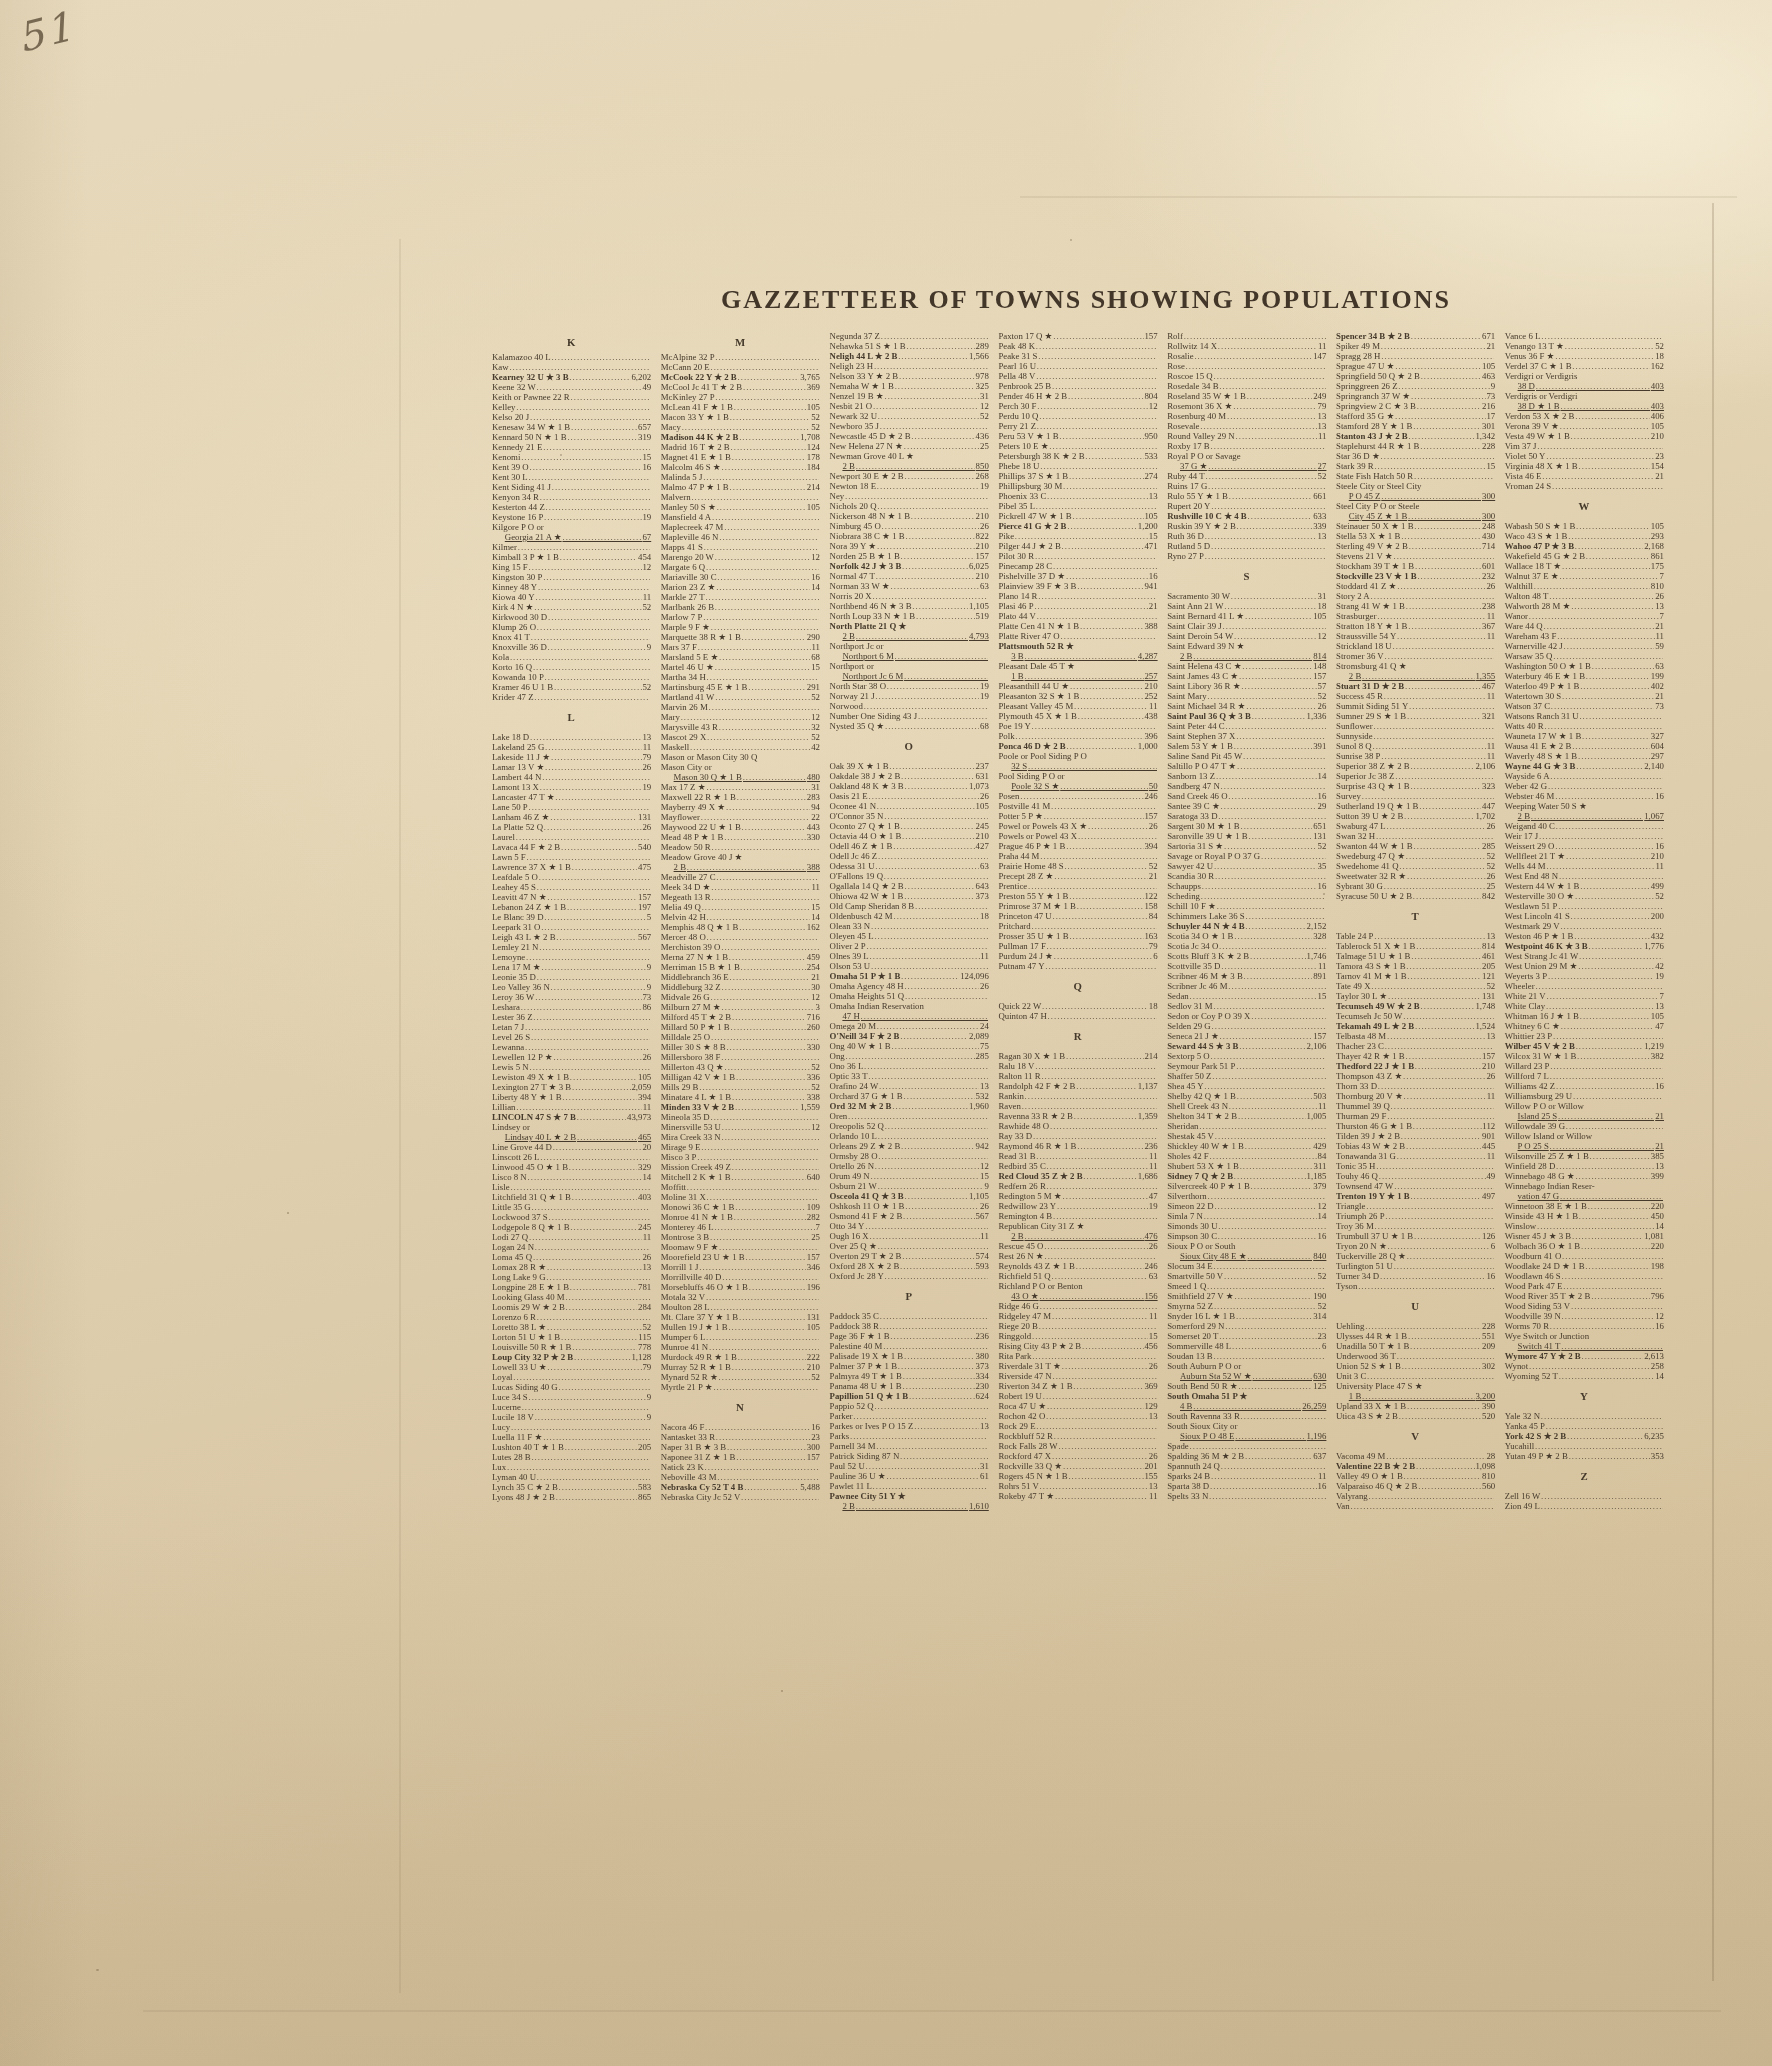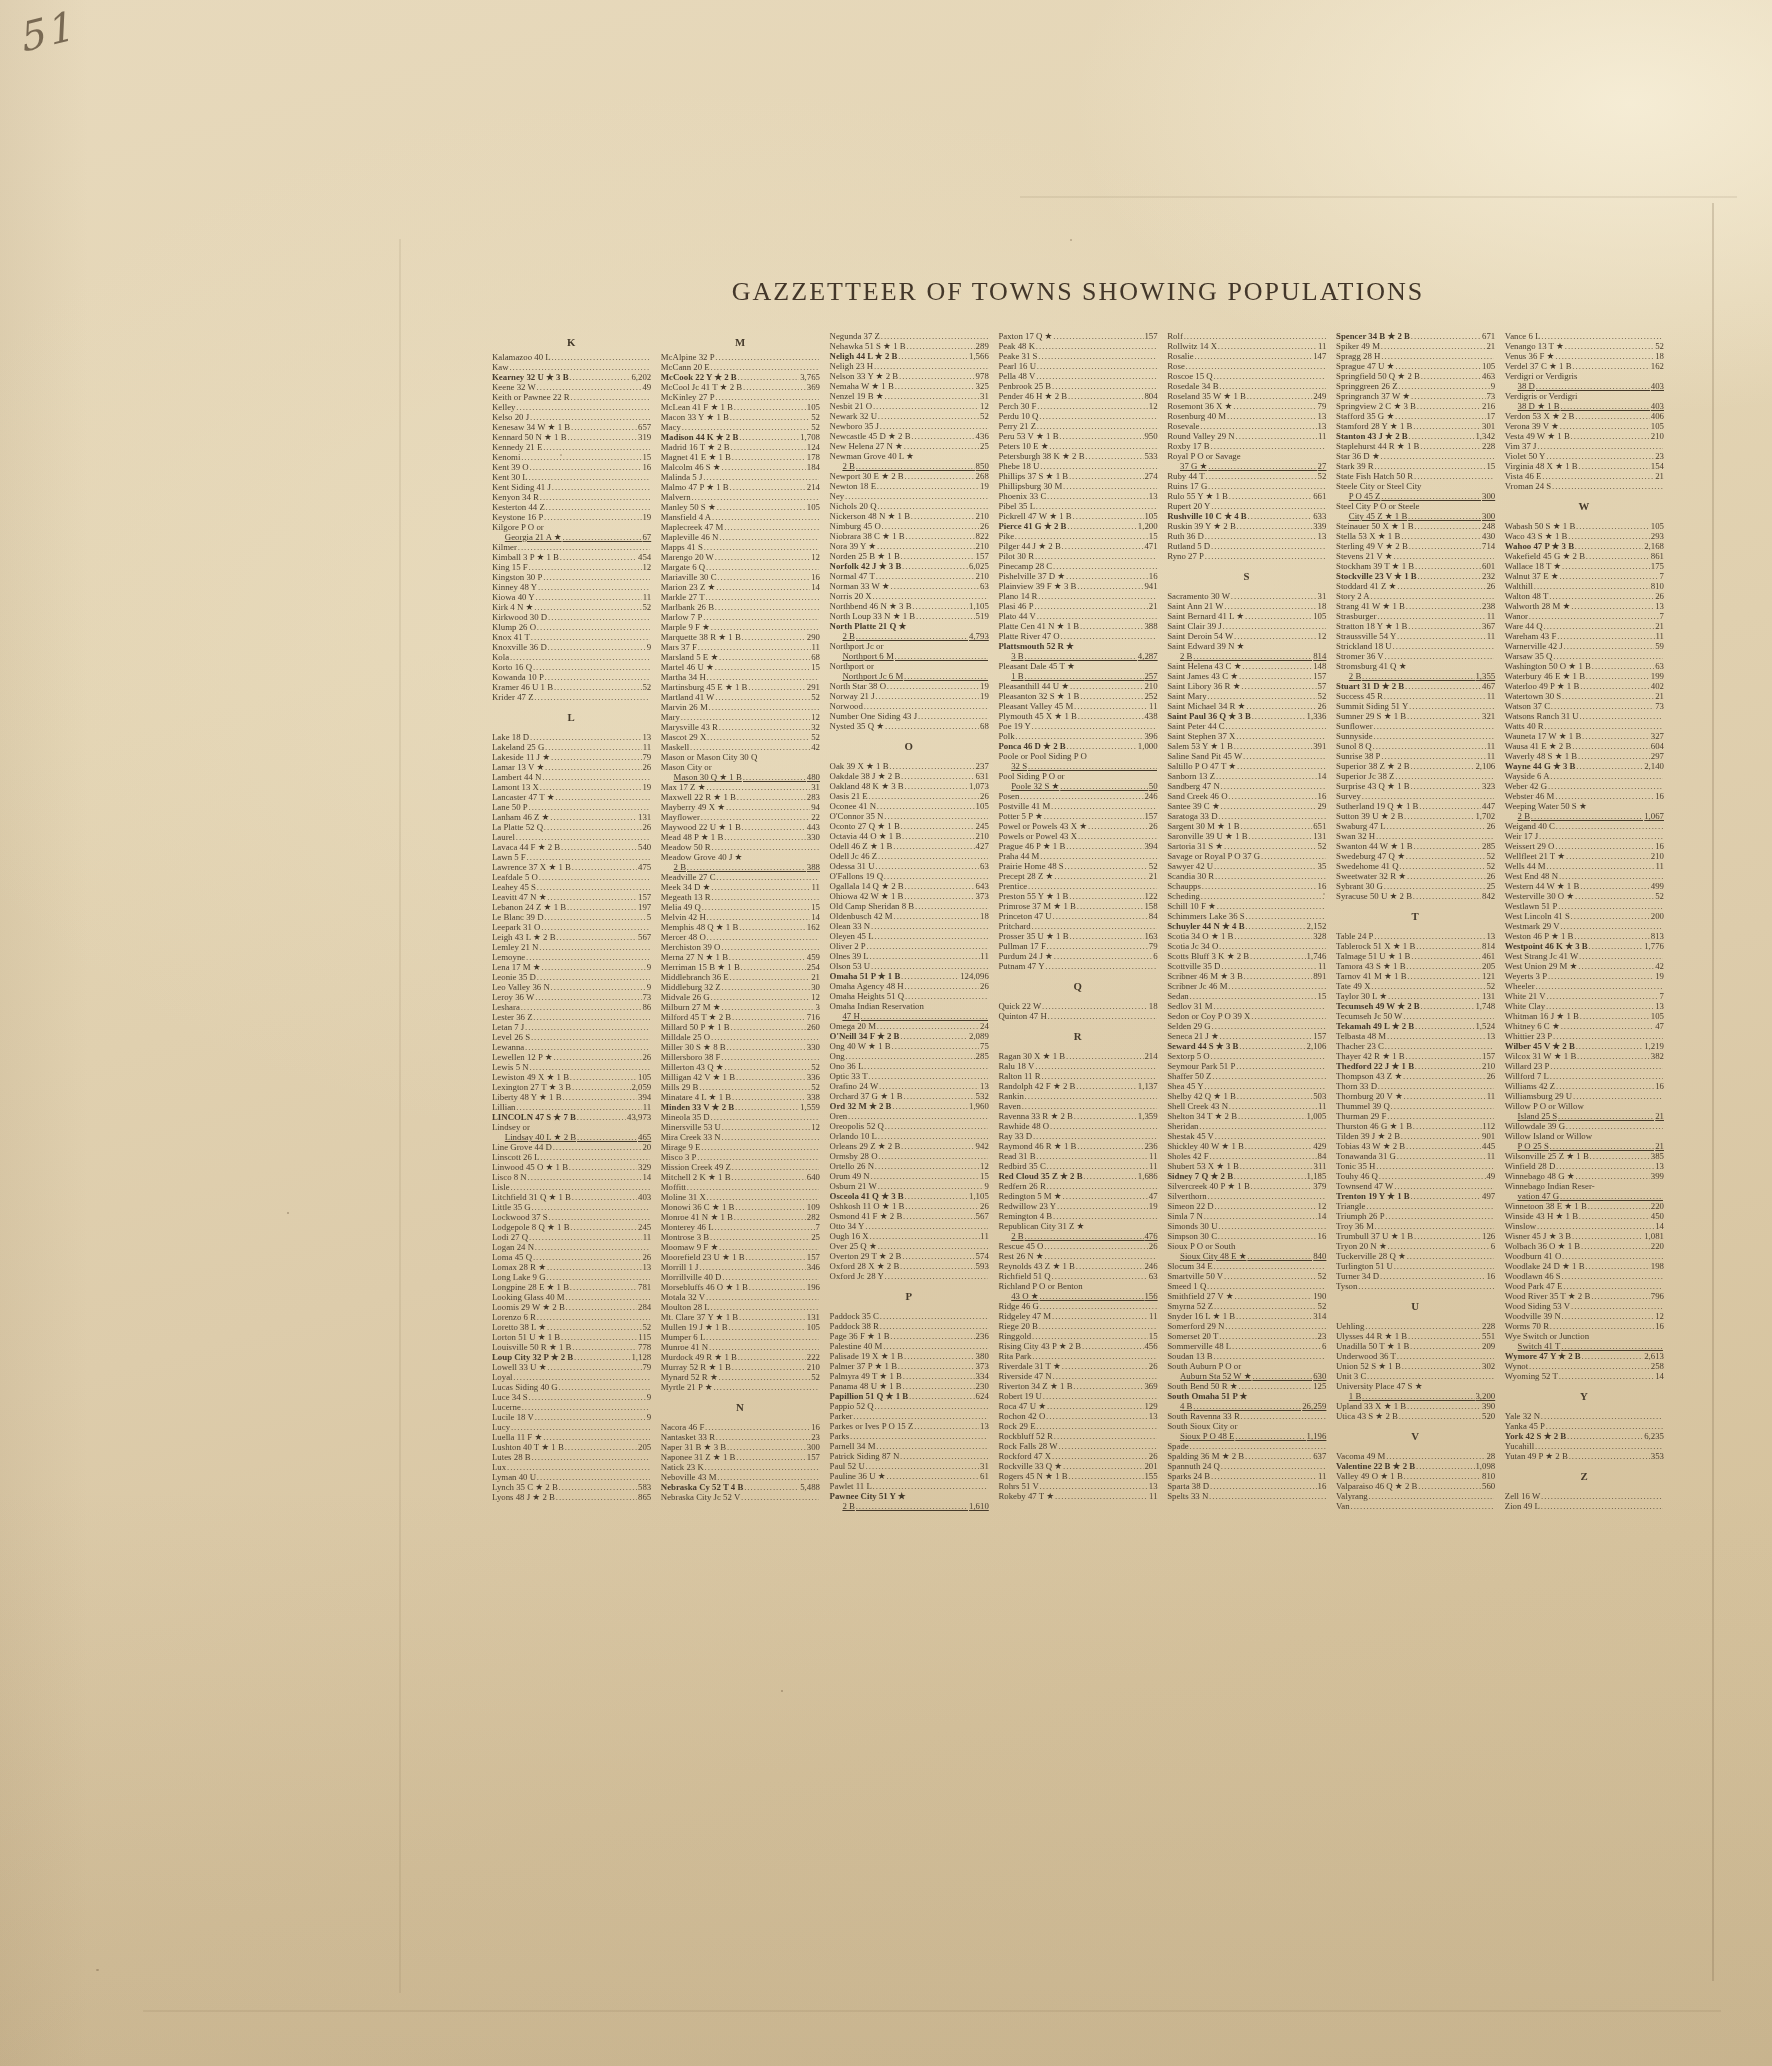--- a/index.html
+++ b/index.html
@@ -19,22 +19,22 @@
   }
   .edge{position:absolute;background:rgba(110,88,60,.22);}
   .edge.soft{background:rgba(110,88,60,.10);}
   .speck{position:absolute;width:2.4px;height:2.4px;border-radius:50%;background:rgba(92,72,48,.35);}
   .pencil{
     position:absolute;left:21px;top:8px;
     font-family:"DejaVu Serif", serif;font-style:italic;font-size:40px;
     color:#6d5e49;transform:rotate(-14deg) skewX(-6deg);letter-spacing:3.2px;opacity:.9;
   }
   .title{
-    position:absolute;left:492px;top:277px;width:1172px;margin:0;
-    text-align:center;font-size:26px;font-weight:400;letter-spacing:2px;
+    position:absolute;left:492px;top:277px;width:1172px;margin:8px;
+    text-align:center;font-size:26px;font-weight:700;letter-spacing:2px;
     color:#43372a;font-family:"Liberation Serif", serif;white-space:nowrap;
   }
   .cols{
     position:absolute;left:492px;top:331px;width:1172px;
     display:flex;gap:9.6px;align-items:flex-start;
     color:#453a2b;font-size:8.8px;line-height:10px;
   }
   .col{flex:1;min-width:0;display:flex;flex-direction:column;}
   .sec{height:30px;display:flex;align-items:center;justify-content:center;
        font-weight:700;font-size:10.8px;letter-spacing:0.8px;}
@@ -3652,21 +3652,21 @@
           <span class="val">200</span>
         </div>
         <div class="ln">
           <span class="nm">Westmark 29 V</span>
           <span class="lead">..........................................................................................</span>
           <span class="val"></span>
         </div>
         <div class="ln">
           <span class="nm">Weston 46 P ★ 1 B</span>
           <span class="lead">..........................................................................................</span>
-          <span class="val">813</span>
+          <span class="val">432</span>
         </div>
         <div class="ln b">
           <span class="nm">Westpoint 46 K ★ 3 B</span>
           <span class="lead">..........................................................................................</span>
           <span class="val">1,776</span>
         </div>
         <div class="ln">
           <span class="nm">West Strang Jc 41 W</span>
           <span class="lead">..........................................................................................</span>
           <span class="val"></span>

